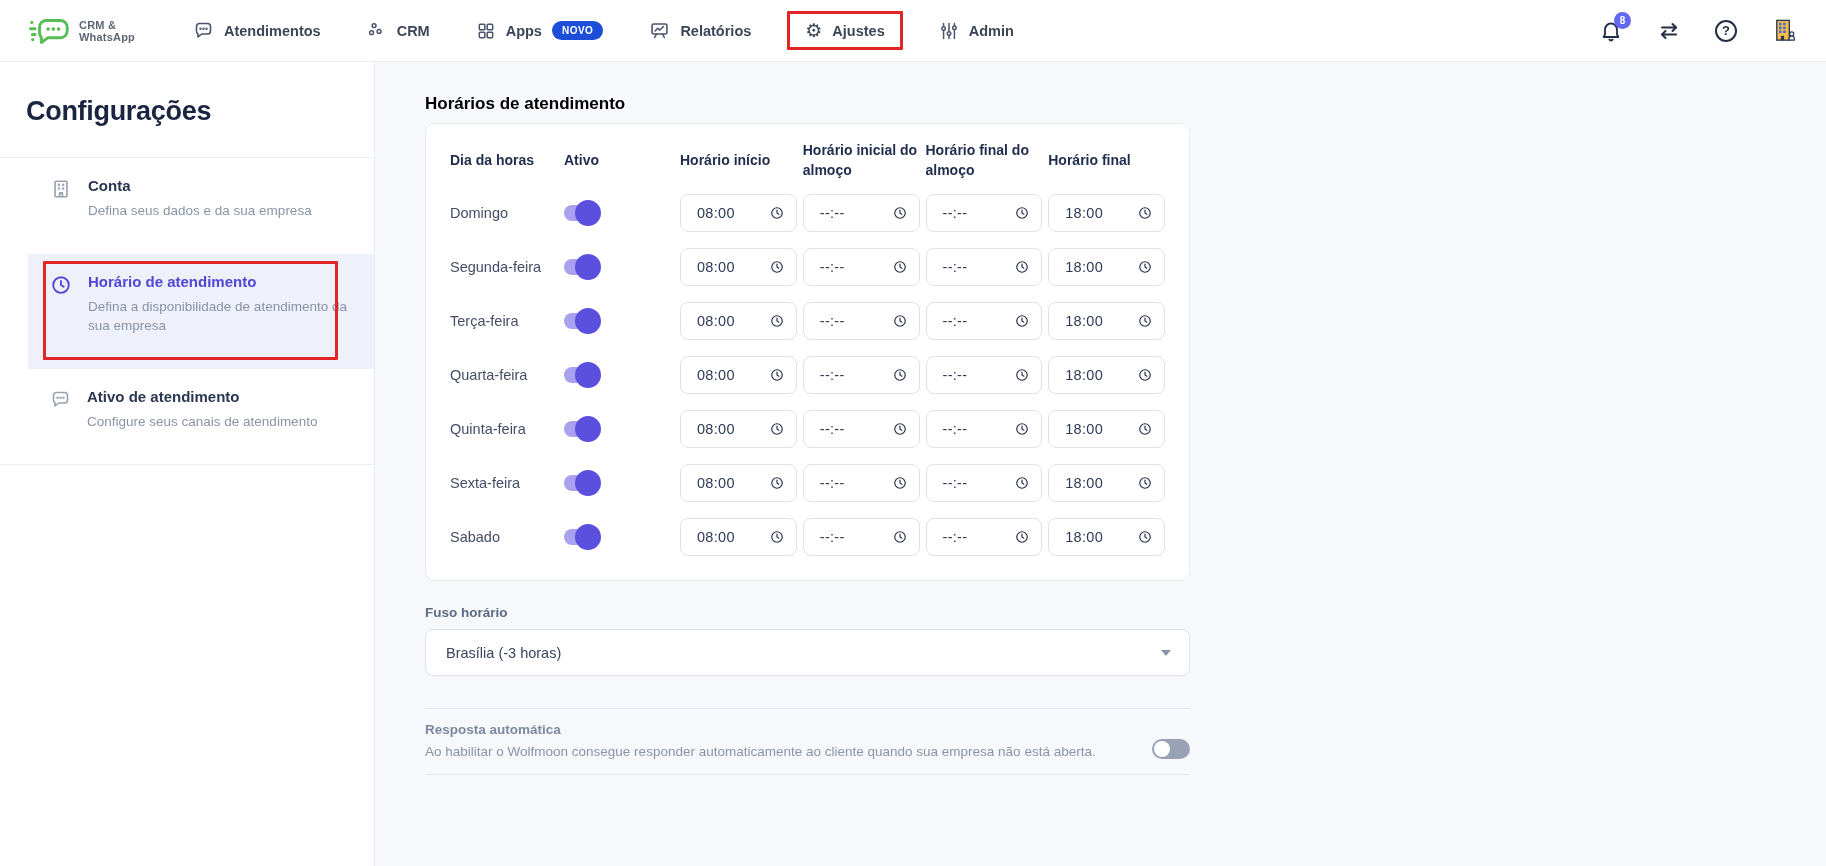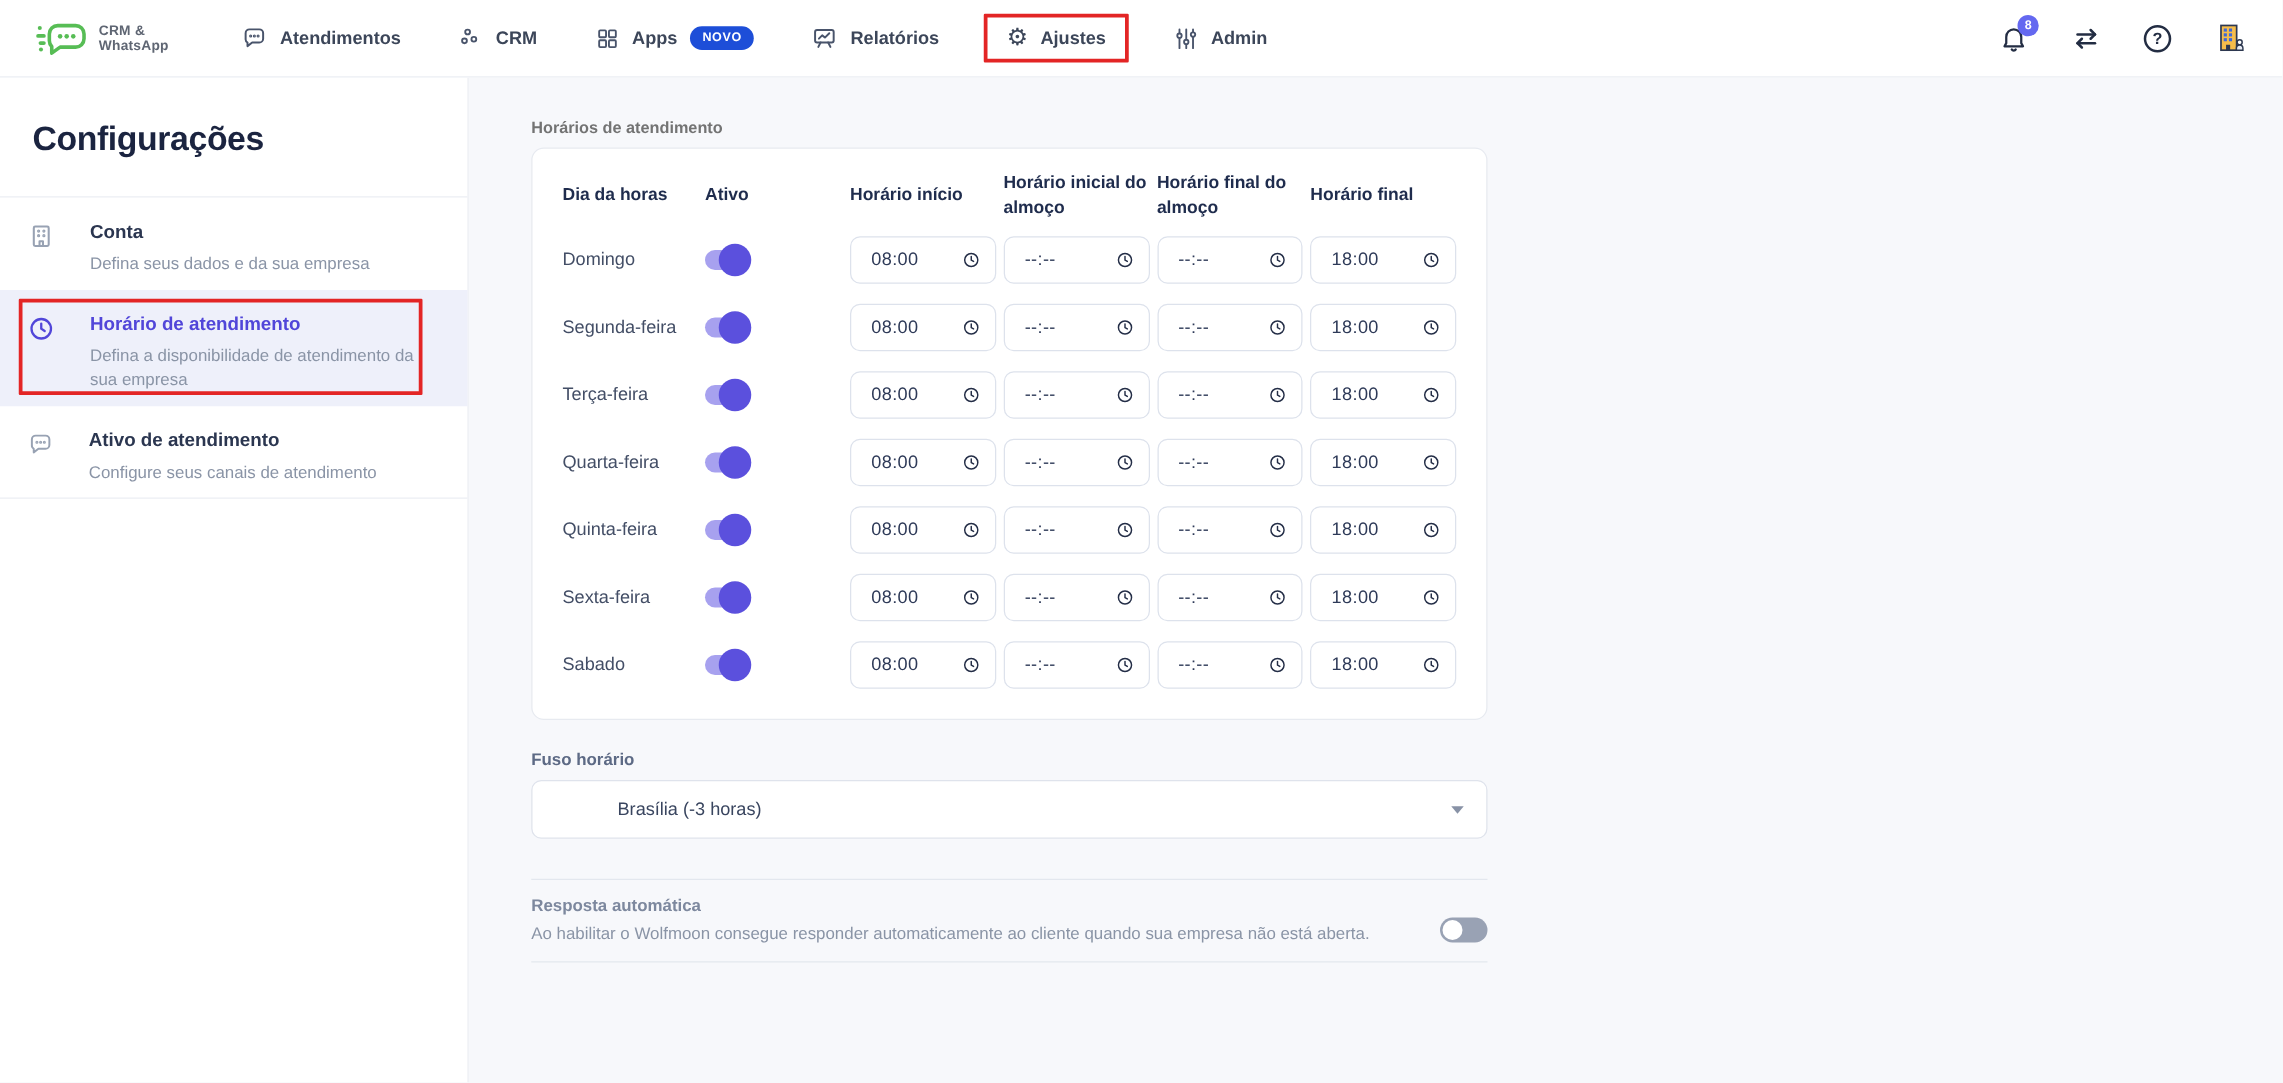--- a/index.html
+++ b/index.html
@@ -46,37 +46,37 @@
   .leftcol {
     position:absolute; top:62px; left:0; bottom:0; width:375px;
     background:#fff; border-right:1px solid #e9ecf2;
   }
   .side-title {
     font-size:27px; font-weight:800; color:#1b2440; letter-spacing:-.3px;
     padding:34px 26px 30px 26px;
   }
   .side-divider { border-top:1px solid #eceef4; }
   .side-item {
-    position:relative; display:flex; gap:28px; padding:19px 26px 11px 22px; cursor:pointer;
+    position:relative; display:flex; gap:16px; padding:19px 26px 33px 22px; cursor:pointer;margin-left:28px;
   }
   .side-item .ic { flex:0 0 auto; margin-top:1px; color:#98a2b3; display:flex; }
   .side-item.active { background:#eef0fa; }
   .side-item.active .ic { color:#5146d9; }
   .si-title { font-size:15px; font-weight:bold; color:#2b3650; margin-bottom:7px; }
   .side-item.active .si-title { color:#5146d9; }
   .si-desc { font-size:13.5px; color:#8a94a6; line-height:1.45; max-width:265px; }
   .red-frame {
     position:absolute; top:7px; left:15px; right:36px; bottom:9px;
     border:3px solid #e32525; border-radius:1px; pointer-events:none;
   }
 
   
   .main { position:absolute; top:62px; left:375px; right:0; bottom:0; background:#f7f8fb; }
   .content { width:765px; margin-left:50px; padding-top:32px; }
-  .section-label { font-size:13px; font-weight:bold; color:#737373; margin-bottom:9px; }
+  .section-label { font-size:17px; font-weight:bold; color:#000000; margin-bottom:9px; }
 
   .card {
     background:#fff; border:1px solid #e7eaf0; border-radius:10px;
     padding:12px 24px 16px 24px;
   }
   .s-head, .s-row { display:flex; align-items:center; gap:6px; }
   .s-head { min-height:50px; }
   .c0 { flex:0 0 108px; }
   .c1 { flex:0 0 110px; }
   .cf { flex:1 1 0; }
@@ -102,21 +102,21 @@
   }
   .tcell span { font-size:14.5px; color:#2e3a58; letter-spacing:.3px; }
   .tcell .ic { color:#242e47; display:flex; }
 
   .tz-label { font-size:13.5px; font-weight:bold; color:#5d6a85; margin:24px 0 9px 0; }
   .tz-select {
     height:47px; background:#fff; border:1px solid #dfe3ec; border-radius:8px;
     display:flex; align-items:center; justify-content:space-between;
     padding:0 18px 0 20px; cursor:pointer;
   }
-  .tz-value { font-size:14.5px; color:#39455f;margin-left:48px; }
+  .tz-value { font-size:14.5px; color:#39455f; }
   .caret {
     width:0; height:0; border-left:5px solid transparent; border-right:5px solid transparent;
     border-top:6px solid #8892a6;
   }
 
   .hr { border-top:1px solid #e3e7ee; margin-top:32px; }
   .auto-row { display:flex; align-items:flex-end; justify-content:space-between; padding:13px 0 15px 0; }
   .auto-label { font-size:13.5px; font-weight:bold; color:#7d889e; margin-bottom:7px; }
   .auto-desc { font-size:13.5px; color:#8a94a6; }
 

